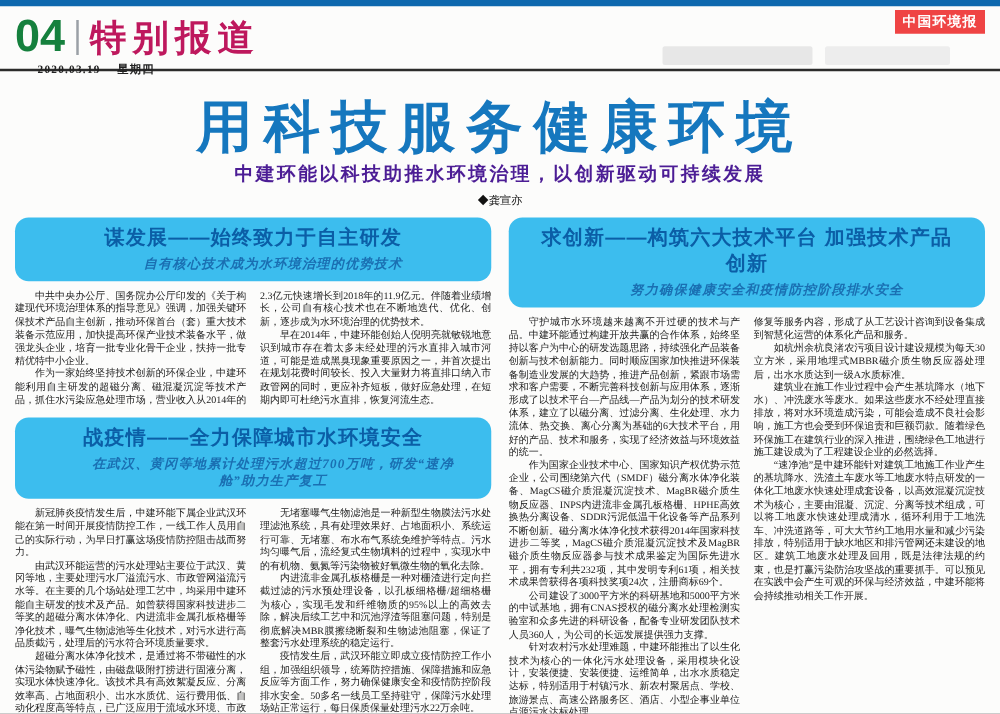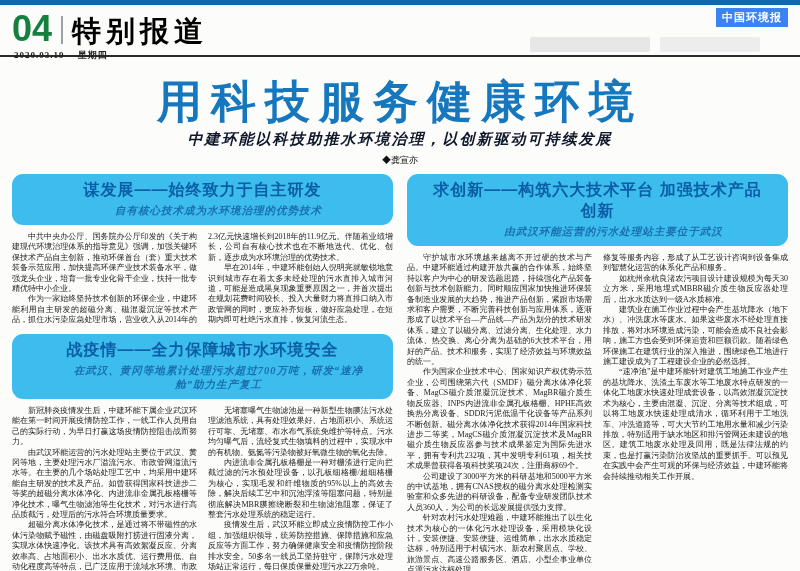--- a/index.html
+++ b/index.html
@@ -11,40 +11,40 @@
   .topbar { height:5px; background:#0e68ae; }
   .masthead { position:relative; height:50px; padding:0 12px; }
   .mast-left { position:absolute; left:12px; top:6px; display:flex; align-items:flex-end; }
   .page-num {
     font-family:"Liberation Sans", sans-serif;
     font-size:36px; font-weight:bold; color:#15803d; line-height:36px;
   }
   .vline { width:2px; height:28px; background:#9aa0a6; margin:0 9px 3px; }
   .section-name {
     font-family:"Liberation Sans", sans-serif;
-    font-size:29px; font-weight:bold; color:#000000; letter-spacing:5px; line-height:32px;
+    font-size:29px; font-weight:bold; color:#be185d; letter-spacing:5px; line-height:32px;
   }
-  .dateline { position:absolute; left:14px; top:44px; font-size:9px; font-weight:bold; color:#222; letter-spacing:1px; }
+  .dateline { position:absolute; left:30px; top:44px; font-size:9px; font-weight:bold; color:#222; letter-spacing:1px; }
   .dateline .wd { margin-left:10px; }
   .paper-badge {
     position:absolute; right:12px; top:3px;
-    background:#3b82f6; color:#fff; font-size:11px; font-weight:bold;
+    background:#ef4444; color:#fff; font-size:11px; font-weight:bold;
     padding:2px 6px; letter-spacing:1px;
   }
   .redact { position:absolute; background:#e7e7e7; border-radius:2px; }
   .r1 { right:150px; top:32px; width:120px; height:15px; }
   .r2 { right:40px;  top:32px; width:100px; height:15px; background:#ededed; }
   .head-rule { height:0; border-top:2px solid #2b2b2b; margin:0; }
 
   .headline-block { text-align:center; padding-top:19px; }
   .headline {
     margin:0; font-family:"Liberation Sans", sans-serif;
     font-size:45px; font-weight:900; color:#1577be; letter-spacing:9px; line-height:52px;
   }
-  .deck { font-size:15px; color:#0f172a; font-style:italic; font-weight:bold; letter-spacing:2px; margin-top:2px; }
+  .deck { font-size:15px; color:#4c1d95; font-weight:bold; letter-spacing:2px; margin-top:2px; }
   .byline { font-size:9px; color:#111; margin-top:5px; }
 
   .content { display:flex; gap:14px; padding:7px 12px 0; }
   .half { flex:1; min-width:0; }
   .banner {
     background:#3cbdee; border-radius:11px; text-align:center;
     padding:6px 20px 7px; margin-bottom:7px;
   }
   .banner-title {
     font-family:"Liberation Sans", sans-serif;
@@ -116,21 +116,21 @@
         <p>内进流非金属孔板格栅是一种对栅渣进行定向拦截过滤的污水预处理设备，以孔板细格栅/超细格栅为核心，实现毛发和纤维物质的95%以上的高效去除，解决后续工艺中和沉池浮渣等阻塞问题，特别是彻底解决MBR膜擦绕断裂和生物滤池阻塞，保证了整套污水处理系统的稳定运行。</p>
         <p>疫情发生后，武汉环能立即成立疫情防控工作小组，加强组织领导，统筹防控措施、保障措施和应急反应等方面工作，努力确保健康安全和疫情防控阶段排水安全。50多名一线员工坚持驻守，保障污水处理场站正常运行，每日保质保量处理污水22万余吨。</p>
         <p>此外，根据疫情防控需要和武汉市水务局会议要求，在污水处理工艺基础上，要额外加强污水站出水水质检测工作。为了能迅速响应，在第一时间组织协调了消毒制剂厂家，并开具通行证运输消毒物资到武汉污水处理运营项目现场，在污水排放入河前端增设了杀菌消毒措施，避免了可能发生的病毒传播，累计处理超过700万吨污水，为城市水环境健康提供保障，获得地方水务部门、业主单位的高度认可。</p>
 
       </div>
     </div>
 
     <div class="half">
       <div class="banner">
         <div class="banner-title">求创新——构筑六大技术平台 加强技术产品创新</div>
-        <div class="banner-sub">由武汉环能运营的污水处理站主要位于武汉</div>
+        <div class="banner-sub">努力确保健康安全和疫情防控阶段排水安全</div>
       </div>
       <div class="cols cols-s2">
         <p>守护城市水环境越来越离不开过硬的技术与产品。中建环能通过构建开放共赢的合作体系，始终坚持以客户为中心的研发选题思路，持续强化产品装备创新与技术创新能力。同时顺应国家加快推进环保装备制造业发展的大趋势，推进产品创新，紧跟市场需求和客户需要，不断完善科技创新与应用体系，逐渐形成了以技术平台—产品线—产品为划分的技术研发体系，建立了以磁分离、过滤分离、生化处理、水力流体、热交换、离心分离为基础的6大技术平台，用好的产品、技术和服务，实现了经济效益与环境效益的统一。</p>
         <p>作为国家企业技术中心、国家知识产权优势示范企业，公司围绕第六代（SMDF）磁分离水体净化装备、MagCS磁介质混凝沉淀技术、MagBR磁介质生物反应器、INPS内进流非金属孔板格栅、HPHE高效换热分离设备、SDDR污泥低温干化设备等产品系列不断创新。磁分离水体净化技术获得2014年国家科技进步二等奖，MagCS磁介质混凝沉淀技术及MagBR磁介质生物反应器参与技术成果鉴定为国际先进水平，拥有专利共232项，其中发明专利61项，相关技术成果曾获得各项科技奖项24次，注册商标69个。</p>
         <p>公司建设了3000平方米的科研基地和5000平方米的中试基地，拥有CNAS授权的磁分离水处理检测实验室和众多先进的科研设备，配备专业研发团队技术人员360人，为公司的长远发展提供强力支撑。</p>
         <p>针对农村污水处理难题，中建环能推出了以生化技术为核心的一体化污水处理设备，采用模块化设计，安装便捷、安装便捷、运维简单，出水水质稳定达标，特别适用于村镇污水、新农村聚居点、学校、旅游景点、高速公路服务区、酒店、小型企事业单位点源污水达标处理。</p>
         <p>此外，中建环能提供从给水侧到排水侧的完整的村镇水环境综合整治解决方案，覆盖水源地保护、饮用水处理、生活污水处理、水污染应急处理及水环境修复等服务内容，形成了从工艺设计咨询到设备集成到智慧化运营的体系化产品和服务。</p>
         <p>如杭州余杭良渚农污项目设计建设规模为每天30立方米，采用地埋式MBBR磁介质生物反应器处理后，出水水质达到一级A水质标准。</p>
         <p>建筑业在施工作业过程中会产生基坑降水（地下水）、冲洗废水等废水。如果这些废水不经处理直接排放，将对水环境造成污染，可能会造成不良社会影响，施工方也会受到环保追责和巨额罚款。随着绿色环保施工在建筑行业的深入推进，围绕绿色工地进行施工建设成为了工程建设企业的必然选择。</p>
         <p>“速净池”是中建环能针对建筑工地施工作业产生的基坑降水、洗渣土车废水等工地废水特点研发的一体化工地废水快速处理成套设备，以高效混凝沉淀技术为核心，主要由混凝、沉淀、分离等技术组成，可以将工地废水快速处理成清水，循环利用于工地洗车、冲洗道路等，可大大节约工地用水量和减少污染排放，特别适用于缺水地区和排污管网还未建设的地区。建筑工地废水处理及回用，既是法律法规的约束，也是打赢污染防治攻坚战的重要抓手。可以预见在实践中会产生可观的环保与经济效益，中建环能将会持续推动相关工作开展。</p>

